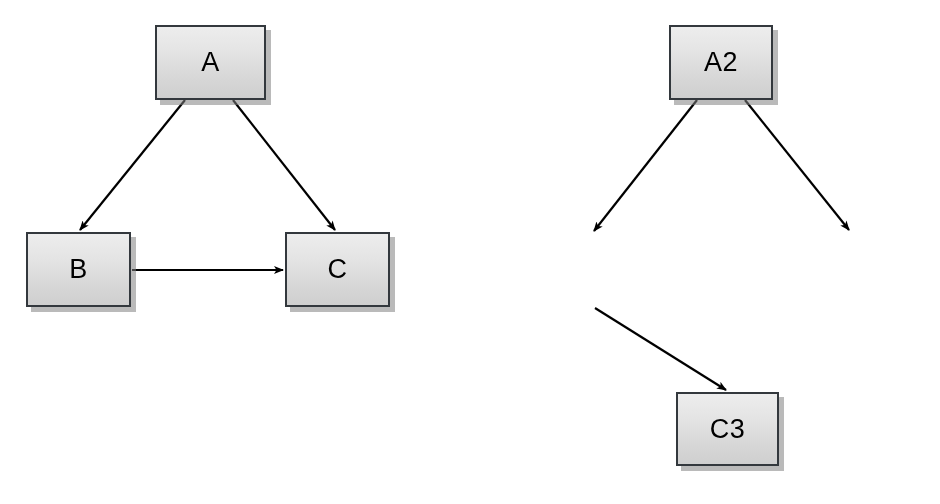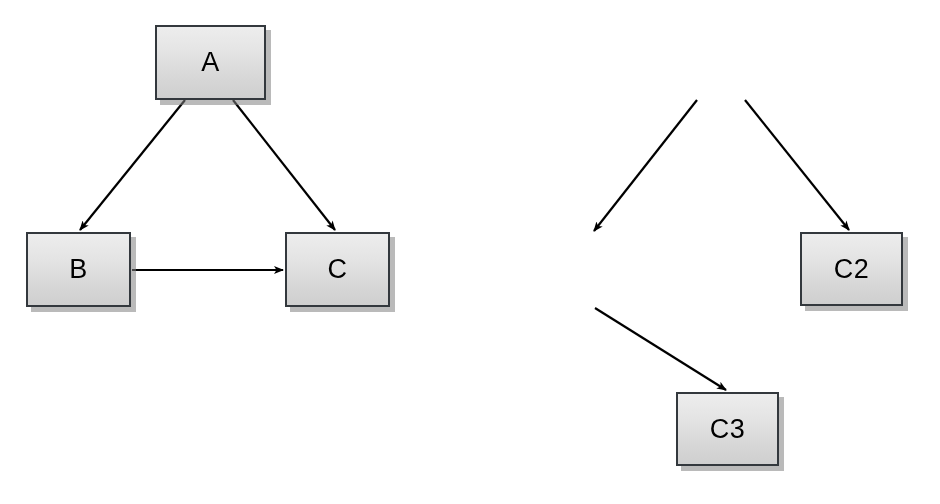--- a/index.html
+++ b/index.html
@@ -72,23 +72,23 @@
   </div>
 
   <div class="node" style="left:26px; top:232px; width:105px; height:75px;">
     <span class="node-label">B</span>
   </div>
 
   <div class="node" style="left:285px; top:232px; width:105px; height:75px;">
     <span class="node-label">C</span>
   </div>
 
+  <div class="node" style="left:669px; top:25px; width:104px; height:75px;">
+    <span class="node-label">A2</span>
+  </div>
 
 
-  <div class="node" style="left:800px; top:232px; width:103px; height:74px;">
-    <span class="node-label">C2</span>
-  </div>
 
   <div class="node" style="left:676px; top:392px; width:103px; height:74px;justify-content:center;">
     <span class="node-label">C3</span>
   </div>
 
 </div>
 
 </body></html>

